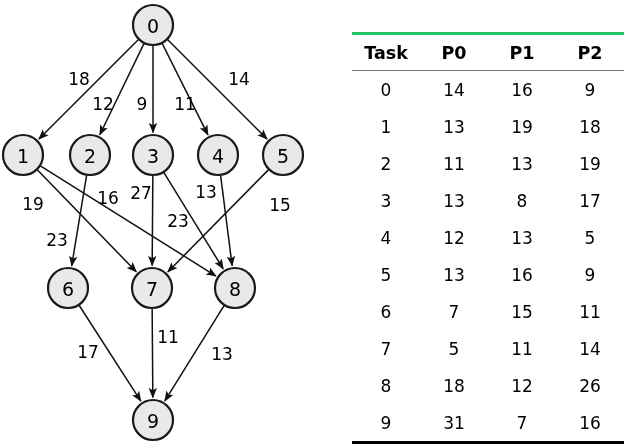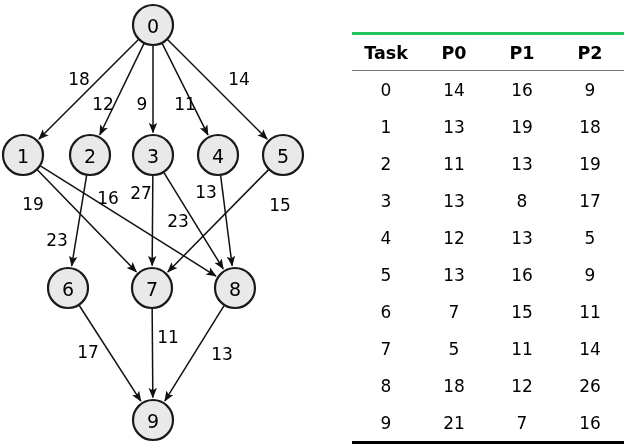--- a/index.html
+++ b/index.html
@@ -259,21 +259,21 @@
             <td>14</td>
           </tr>
           <tr>
             <td>8</td>
             <td>18</td>
             <td>12</td>
             <td>26</td>
           </tr>
           <tr>
             <td>9</td>
-            <td>21</td>
+            <td>31</td>
             <td>7</td>
             <td>16</td>
           </tr>
         </tbody>
     </table>
   </div>
 
 </div>
 
 </body></html>

